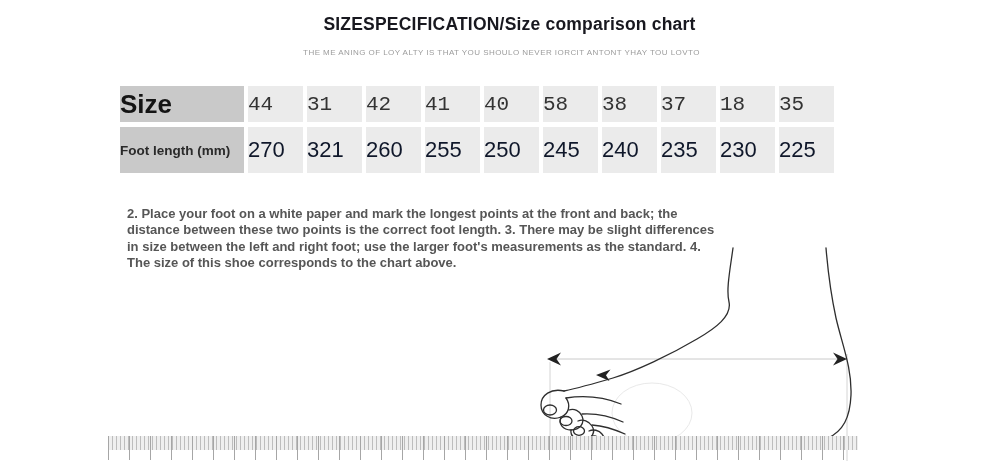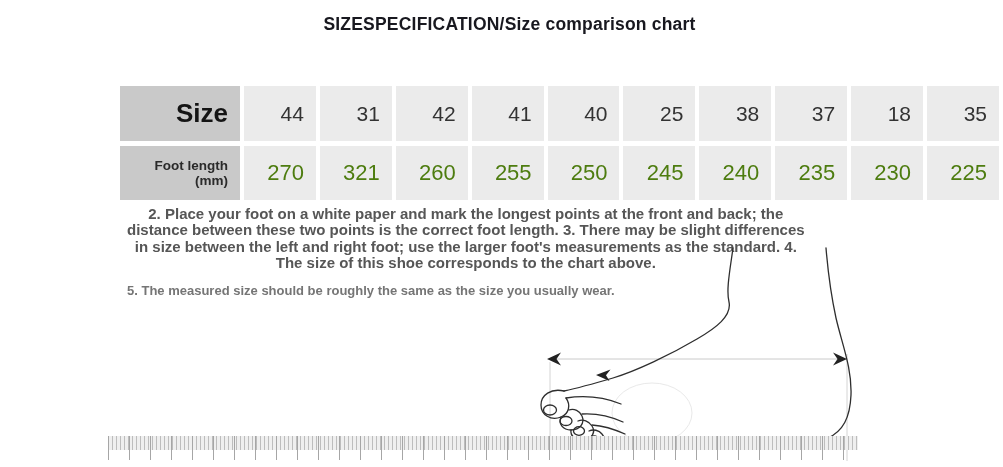--- a/index.html
+++ b/index.html
@@ -12,37 +12,37 @@
     font-size:17.5px; font-weight:bold; color:#18181f; letter-spacing:0.2px;margin-left:8px;
   }
   .subtitle {
     position:absolute; top:48px; left:0; width:100%; text-align:center;
     font-size:8px; color:#9c9c9c; letter-spacing:0.45px;
   }
   table.size-table {
     position:absolute; left:116px; top:81px;
     border-collapse:separate; border-spacing:4px 5px;
   }
-  .size-table th, .size-table td { padding:12px; text-align:right; vertical-align:middle; }
+  .size-table th, .size-table td { padding:0; text-align:left; vertical-align:middle; }
   .row-size { height:36px; }
   .row-len  { height:46px; }
   .hdr  { background:#c9c9c9; width:124px; }
   .cell { background:#ebebeb; width:55px; }
   .size-label { font-size:26px; font-weight:bold; color:#141414; }
   .len-label  { font-size:13.5px; font-weight:bold; color:#2a2a2a; }
-  .size-num   { font-size:21px; font-weight:400; color:#333; }
-  .len-num    { font-size:22px; font-weight:400; color:#4d7c0f; }
+  .size-num   { font-size:21px; font-weight:400; color:#333;font-family:Liberation Mono, monospace; }
+  .len-num    { font-size:22px; font-weight:400; color:#0f172a; }
   .note1 {
     position:absolute; left:127px; top:181px;
     font-size:10px; color:#878787;
   }
   .para {
     position:absolute; left:127px; top:206px;
-    font-size:15px; font-weight:bold; color:#565656;
-    line-height:16.4px; white-space:pre-line;text-align:center;
+    font-size:13px; font-weight:bold; color:#565656;
+    line-height:16.4px; white-space:pre-line;
   }
   .note5 {
     position:absolute; left:127px; top:283px;
     font-size:13px; font-weight:bold; color:#757575;
   }
   .deviation {
     position:absolute; left:25px; top:302px;
     font-size:15.5px; font-weight:bold; color:#989898;
     line-height:19.5px; white-space:pre-line;
   }
@@ -54,31 +54,32 @@
       repeating-linear-gradient(90deg, #bdbdbd 0 1px, transparent 1px 4px) 0 0 / 100% 14px no-repeat,
       linear-gradient(#efefef, #efefef) 0 0 / 100% 14px no-repeat;
   }
 </style>
 </head>
 <body>
 
 <div class="stage">
 
   <div class="title">SIZESPECIFICATION/Size comparison chart</div>
+  <div class="subtitle">THE ME ANING OF LOY ALTY IS THAT YOU SHOULO NEVER IORCIT ANTONT YHAY TOU LOVTO</div>
 
   <table class="size-table">
     <tbody>
         <tr class="row-size">
       <th class="hdr size-label">Size</th>
       <td class="cell size-num">44</td>
       <td class="cell size-num">31</td>
       <td class="cell size-num">42</td>
       <td class="cell size-num">41</td>
       <td class="cell size-num">40</td>
-      <td class="cell size-num">25</td>
+      <td class="cell size-num">58</td>
       <td class="cell size-num">38</td>
       <td class="cell size-num">37</td>
       <td class="cell size-num">18</td>
       <td class="cell size-num">35</td>
     </tr>
     <tr class="row-len">
       <th class="hdr len-label">Foot length (mm)</th>
       <td class="cell len-num">270</td>
       <td class="cell len-num">321</td>
       <td class="cell len-num">260</td>
@@ -90,21 +91,20 @@
       <td class="cell len-num">230</td>
       <td class="cell len-num">225</td>
     </tr>
   </tbody>
     </table>
 
   <div class="para">2. Place your foot on a white paper and mark the longest points at the front and back; the
 distance between these two points is the correct foot length. 3. There may be slight differences
 in size between the left and right foot; use the larger foot's measurements as the standard. 4.
 The size of this shoe corresponds to the chart above.</div>
-  <div class="note5">5. The measured size should be roughly the same as the size you usually wear.</div>
 
   <svg class="foot-svg" width="330" height="225" viewBox="530 240 330 225" xmlns="http://www.w3.org/2000/svg">
 
     <ellipse cx="652" cy="413" rx="40" ry="30" stroke="#e9e9e9" stroke-width="1" fill="none"></ellipse>
 
     <g stroke="#cfcfcf" stroke-width="0.9" fill="none">
       <path d="M552 359 L841 359" stroke="#c4c4c4"></path>
       <path d="M550 362 L550 447"></path>
       <path d="M847 354 L847 461"></path>
     </g>

